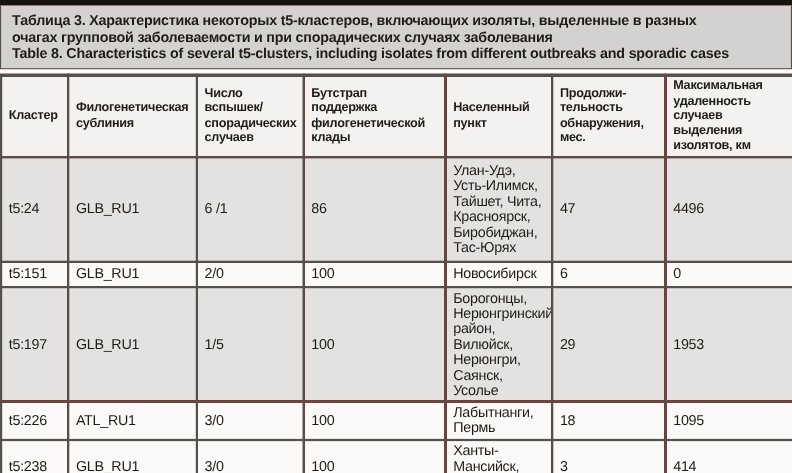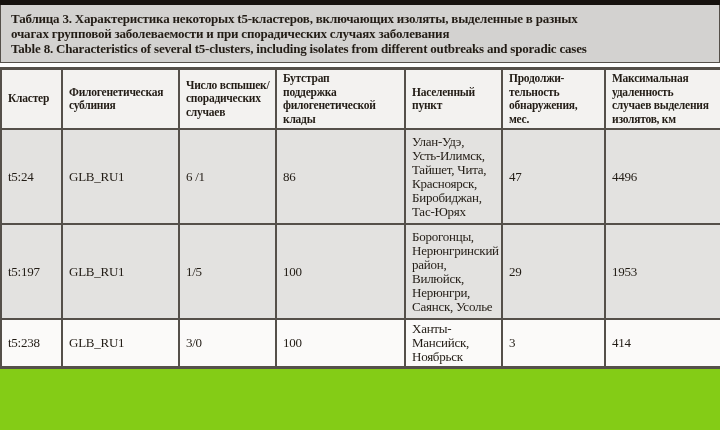--- a/index.html
+++ b/index.html
@@ -6,23 +6,22 @@
     margin: 0;
     padding: 0;
     background: #ffffff;
     font-family: "Liberation Sans", sans-serif;
     color: #221c15;
   }
   .figure {
     position: relative;
     width: 720px;
     height: 430px;
-    background: #84cc16;
+    background: #b91c1c;
     overflow: hidden;
-    font-family: Liberation Serif, serif;
   }
   .top-bar {
     height: 5px;
     background: #16120e;
     width: 100%;
   }
   .title-block {
     background: #d3d2d0;
     border-left: 1px solid #55504a;
     border-right: 1px solid #55504a;
@@ -135,33 +134,52 @@
         <td>86</td>
         <td>Улан-Удэ,
 Усть-Илимск,
 Тайшет, Чита,
 Красноярск,
 Биробиджан,
 Тас-Юрях</td>
         <td>47</td>
         <td>4496</td>
       </tr>
+      <tr class="r2">
+        <td>t5:151</td>
+        <td>GLB_RU1</td>
+        <td>2/0</td>
+        <td>100</td>
+        <td>Новосибирск</td>
+        <td>6</td>
+        <td>0</td>
+      </tr>
       <tr class="r3 shaded">
         <td>t5:197</td>
         <td>GLB_RU1</td>
         <td>1/5</td>
         <td>100</td>
         <td>Борогонцы,
 Нерюнгринский
 район,
 Вилюйск,
 Нерюнгри,
 Саянск, Усолье</td>
         <td>29</td>
         <td>1953</td>
+      </tr>
+      <tr class="r4">
+        <td>t5:226</td>
+        <td>ATL_RU1</td>
+        <td>3/0</td>
+        <td>100</td>
+        <td>Лабытнанги,
+Пермь</td>
+        <td>18</td>
+        <td>1095</td>
       </tr>
       <tr class="r5">
         <td>t5:238</td>
         <td>GLB_RU1</td>
         <td>3/0</td>
         <td>100</td>
         <td>Ханты-
 Мансийск,
 Ноябрьск</td>
         <td>3</td>

